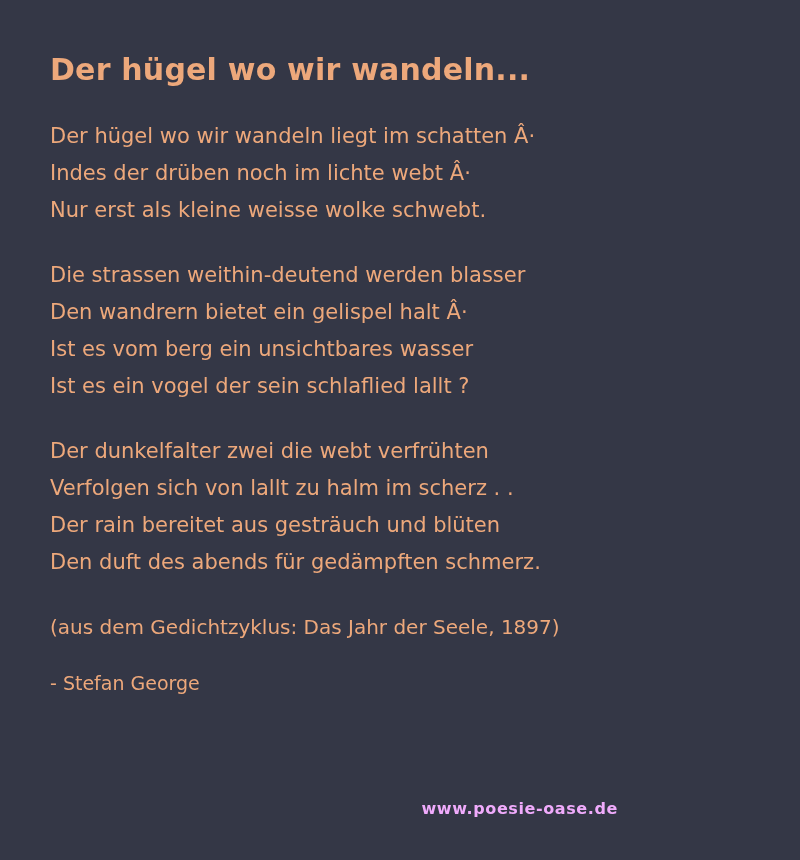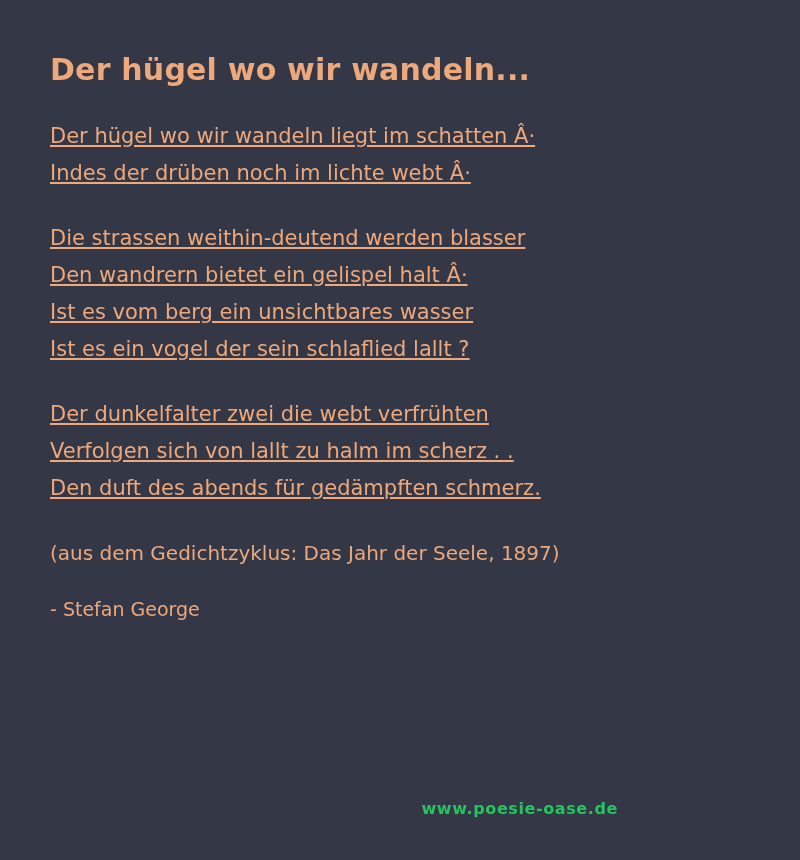--- a/index.html
+++ b/index.html
@@ -30,68 +30,69 @@
     margin: 0 0 30px 0;
   }
   .stanza {
     margin: 0 0 28px 0;
   }
   .poem-line {
     color: #eda87b;
     font-size: 21px;
     line-height: 37px;
     white-space: pre-wrap;
-    text-decoration: underline;
   }
   .attribution-block {
     margin-top: 6px;
   }
   .poem-source {
     color: #eda87b;
     font-size: 20px;
     line-height: 36px;
     margin-bottom: 23px;
   }
   .poem-author {
     color: #eda87b;
     font-size: 19px;
     line-height: 30px;
   }
   .site-watermark {
     position: absolute;
     right: 50px;
     bottom: 42px;
-    color: #22c55e;
+    color: #f0abfc;
     font-size: 16px;
     font-weight: bold;
     letter-spacing: 0.6px;
   }
 </style>
 </head>
 <body>
 
 <div class="poem-card">
 
   <h1 class="poem-title">Der hügel wo wir wandeln...</h1>
 
   <div class="stanza">
     <div class="poem-line">Der hügel wo wir wandeln liegt im schatten Â·</div>
     <div class="poem-line">Indes der drüben noch im lichte webt Â·</div>
+    <div class="poem-line">Nur erst als kleine weisse wolke schwebt.</div>
   </div>
 
   <div class="stanza">
     <div class="poem-line">Die strassen weithin-deutend werden blasser</div>
     <div class="poem-line">Den wandrern bietet ein gelispel halt Â·</div>
     <div class="poem-line">Ist es vom berg ein unsichtbares wasser</div>
     <div class="poem-line">Ist es ein vogel der sein schlaflied lallt ?</div>
   </div>
 
   <div class="stanza">
     <div class="poem-line">Der dunkelfalter zwei die webt verfrühten</div>
     <div class="poem-line">Verfolgen sich von lallt zu halm im scherz . .</div>
+    <div class="poem-line">Der rain bereitet aus gesträuch und blüten</div>
     <div class="poem-line">Den duft des abends für gedämpften schmerz.</div>
   </div>
 
   <div class="attribution-block">
     <div class="poem-source">(aus dem Gedichtzyklus: Das Jahr der Seele, 1897)</div>
     <div class="poem-author">- Stefan George</div>
   </div>
 
   <div class="site-watermark">www.poesie-oase.de</div>
 

